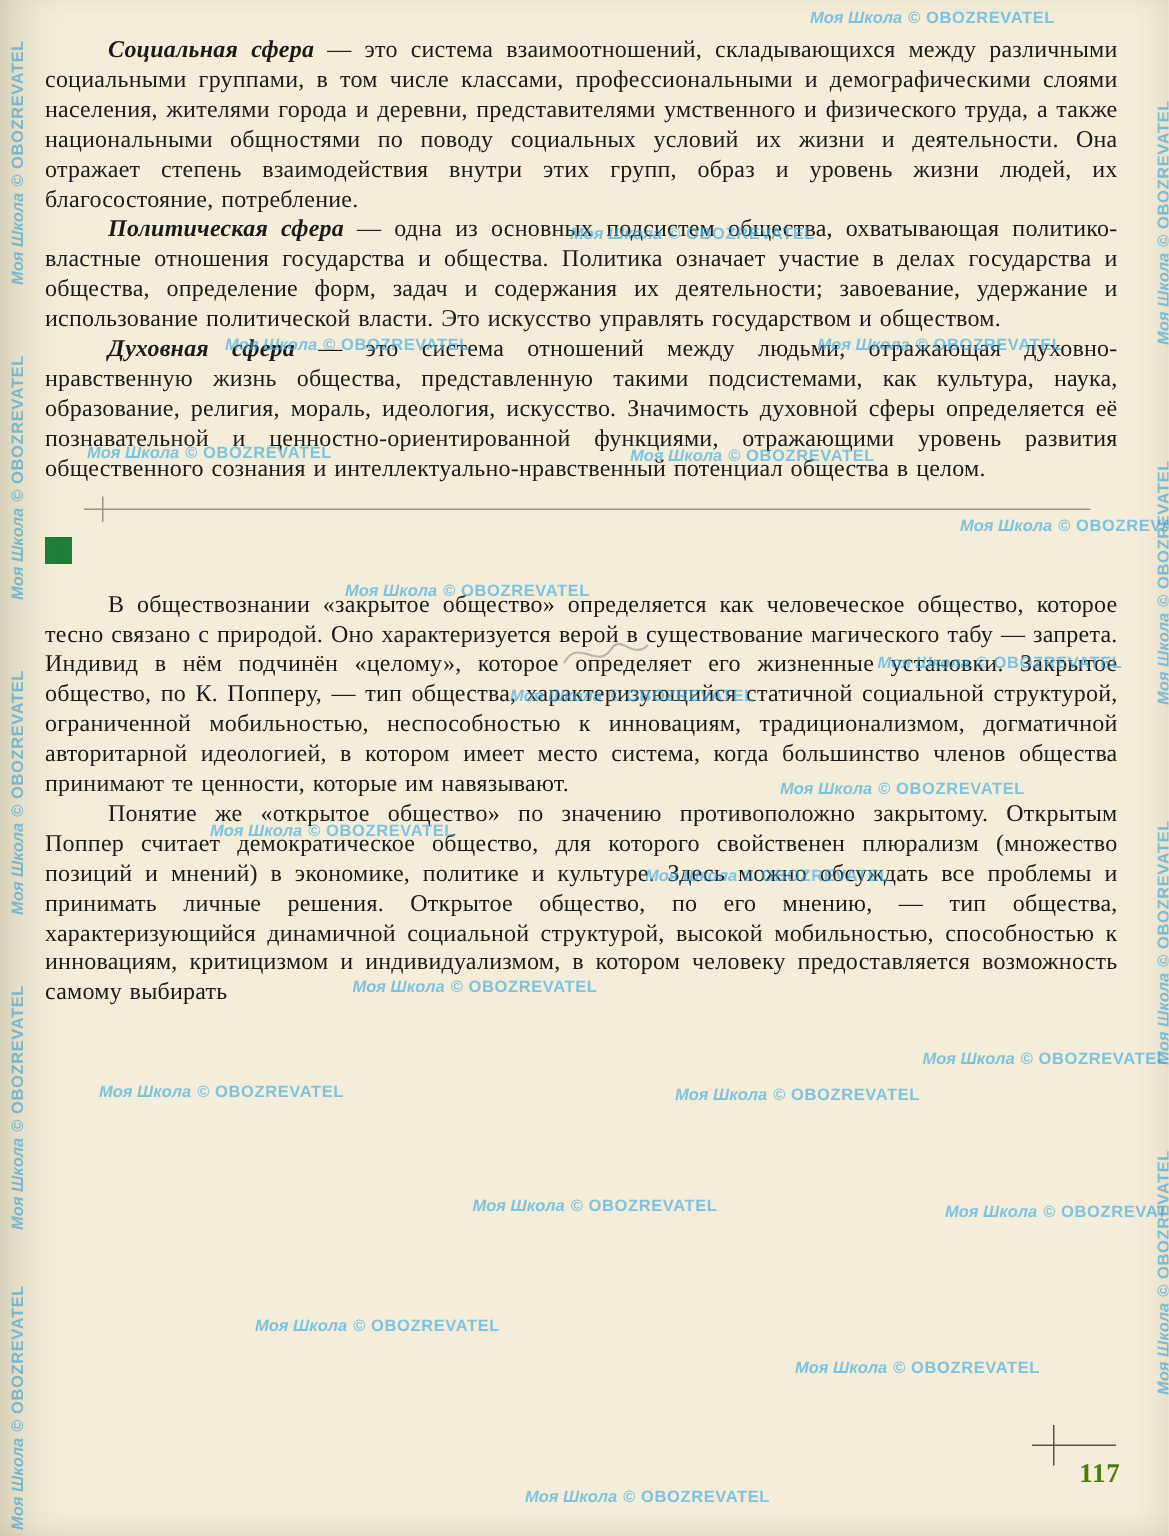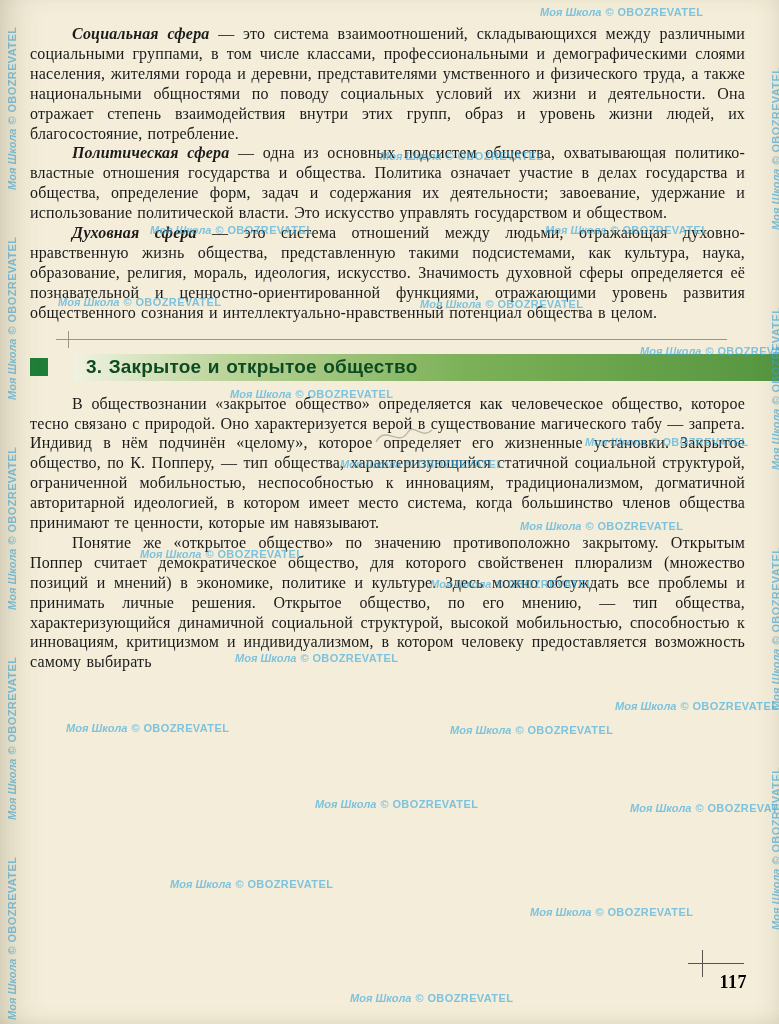--- a/index.html
+++ b/index.html
@@ -51,43 +51,40 @@
   .wm .wmn{font-style:italic;font-weight:bold;margin-right:4px;}
   .wm .wmc{font-weight:bold;letter-spacing:.4px;}
   .wm.v{transform:rotate(-90deg);transform-origin:0 0;}
   
   .squiggle{position:absolute;left:372px;top:420px;z-index:3;opacity:.55;}
   
   .corner-mark-h{position:absolute;left:688px;top:963px;width:56px;height:1px;background:#55534c;z-index:4;}
   .corner-mark-v{position:absolute;left:702px;top:950px;width:1px;height:27px;background:#55534c;z-index:4;}
   .page-number{
     position:absolute;right:32px;top:972px;z-index:4;
-    font-weight:bold;font-size:18px;color:#000000;letter-spacing:.5px;
+    font-weight:bold;font-size:18px;color:#4d7c0f;letter-spacing:.5px;
   }
 </style>
 </head>
 <body>
 
 <div class="content">
 
   <p class="para"><span class="lead">Социальная сфера</span> <span>— это система взаимоотношений, складывающихся между различными социальными группами, в том числе классами, профессиональными и демографическими слоями населения, жителями города и деревни, представителями умственного и физического труда, а также национальными общностями по поводу социальных условий их жизни и деятельности. Она отражает степень взаимодействия внутри этих групп, образ и уровень жизни людей, их благосостояние, потребление.</span></p>
 
   <p class="para"><span class="lead">Политическая сфера</span> <span>— одна из основных подсистем общества, охватывающая политико-властные отношения государства и общества. Политика означает участие в делах государства и общества, определение форм, задач и содержания их деятельности; завоевание, удержание и использование политической власти. Это искусство управлять государством и обществом.</span></p>
 
   <p class="para"><span class="lead">Духовная сфера</span> <span>— это система отношений между людьми, отражающая духовно-нравственную жизнь общества, представленную такими подсистемами, как культура, наука, образование, религия, мораль, идеология, искусство. Значимость духовной сферы определяется её познавательной и ценностно-ориентированной функциями, отражающими уровень развития общественного сознания и интеллектуально-нравственный потенциал общества в целом.</span></p>
 
   <div class="rule">
       <span class="tick"></span>
     </div>
 
   <div class="heading-row">
     <span class="heading-square"></span>
-    <div class="heading-bar">
-      <span class="heading-text">3. Закрытое и открытое общество</span>
-    </div>
   </div>
 
   <p class="para">В обществознании «закрытое общество» определяется как человеческое общество, которое тесно связано с природой. Оно характеризуется верой в существование магического табу — запрета. Индивид в нём подчинён «целому», которое определяет его жизненные установки. Закрытое общество, по К. Попперу, — тип общества, характеризующийся статичной социальной структурой, ограниченной мобильностью, неспособностью к инновациям, традиционализмом, догматичной авторитарной идеологией, в котором имеет место система, когда большинство членов общества принимают те ценности, которые им навязывают.</p>
   <p class="para">Понятие же «открытое общество» по значению противоположно закрытому. Открытым Поппер считает демократическое общество, для которого свойственен плюрализм (множество позиций и мнений) в экономике, политике и культуре. Здесь можно обсуждать все проблемы и принимать личные решения. Открытое общество, по его мнению, — тип общества, характеризующийся динамичной социальной структурой, высокой мобильностью, способностью к инновациям, критицизмом и индивидуализмом, в котором человеку предоставляется возможность самому выбирать</p>
 
 </div>
 
 <svg class="squiggle" width="64" height="32" viewBox="0 0 64 32">
   <path d="M4,22 C14,4 26,28 36,12 C42,3 50,20 60,10" fill="none" stroke="#8c8a7e" stroke-width="1.4"></path>
 </svg>

